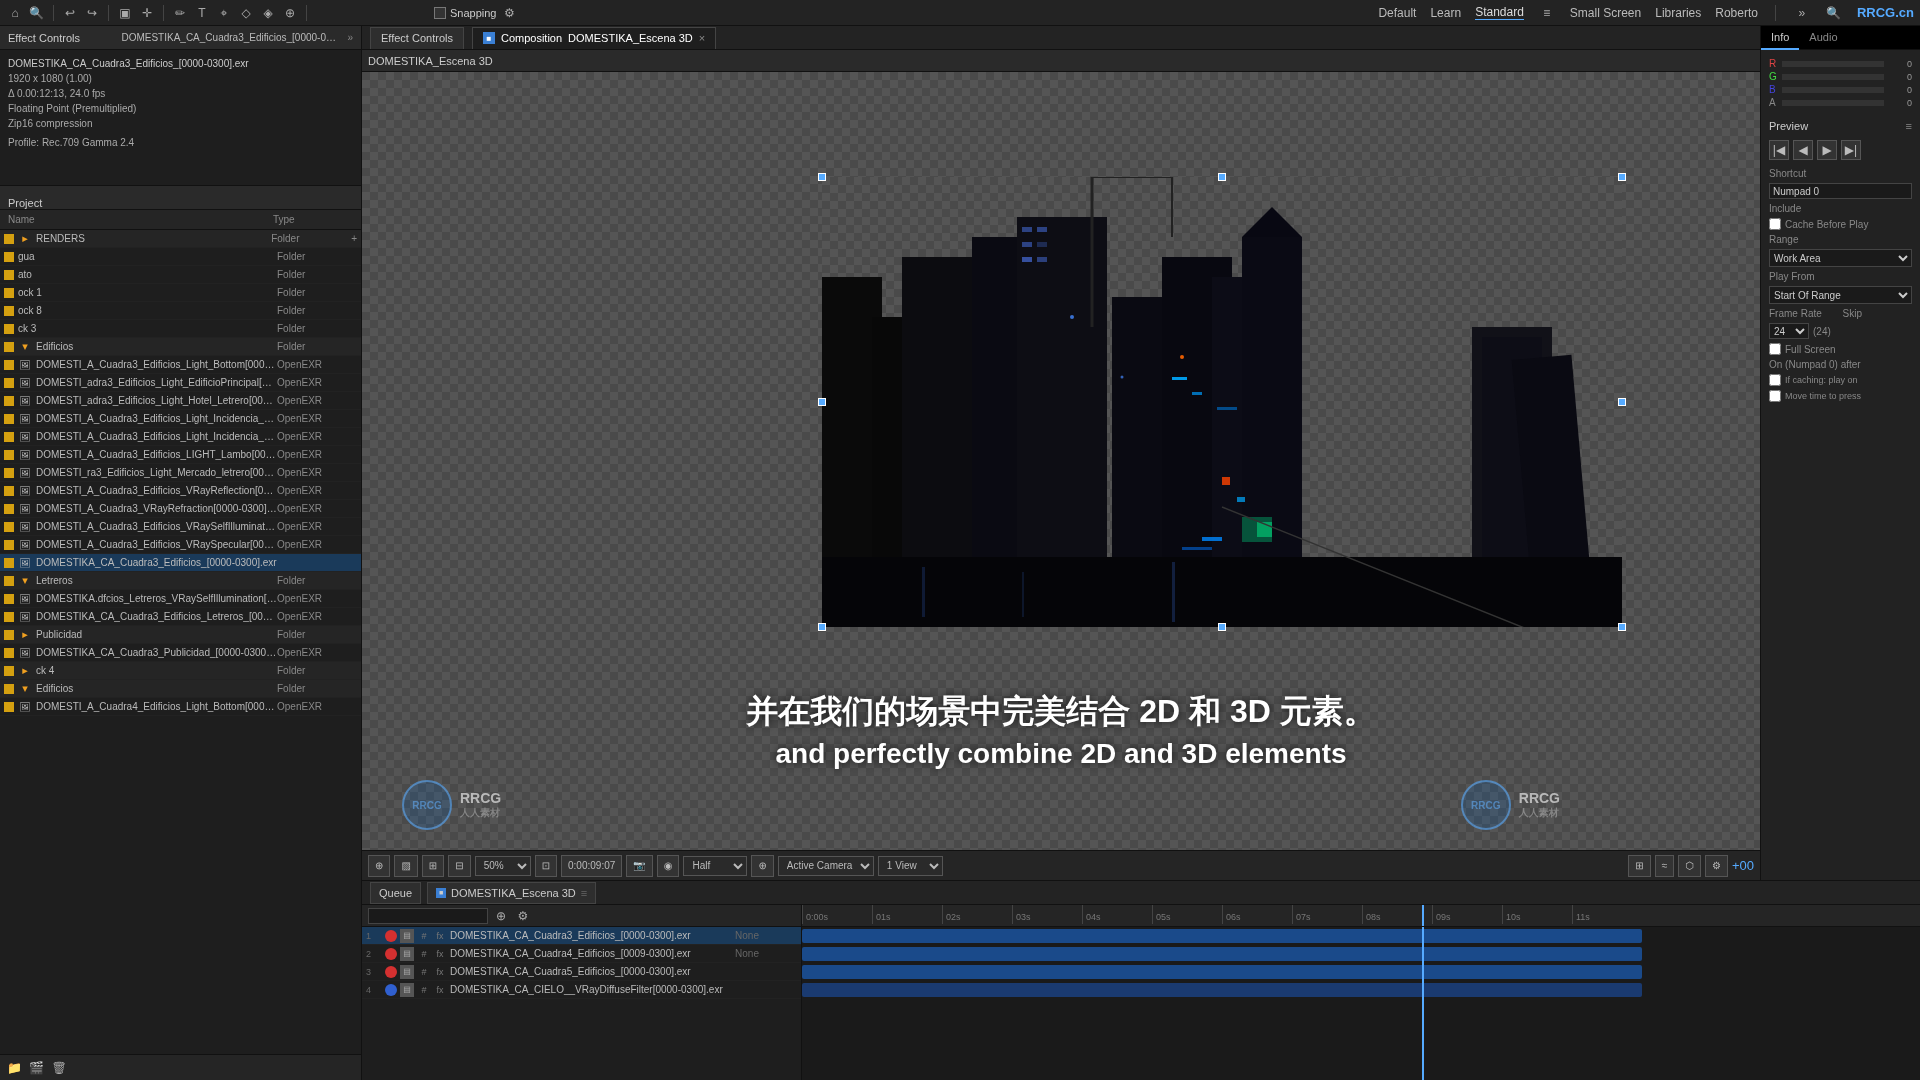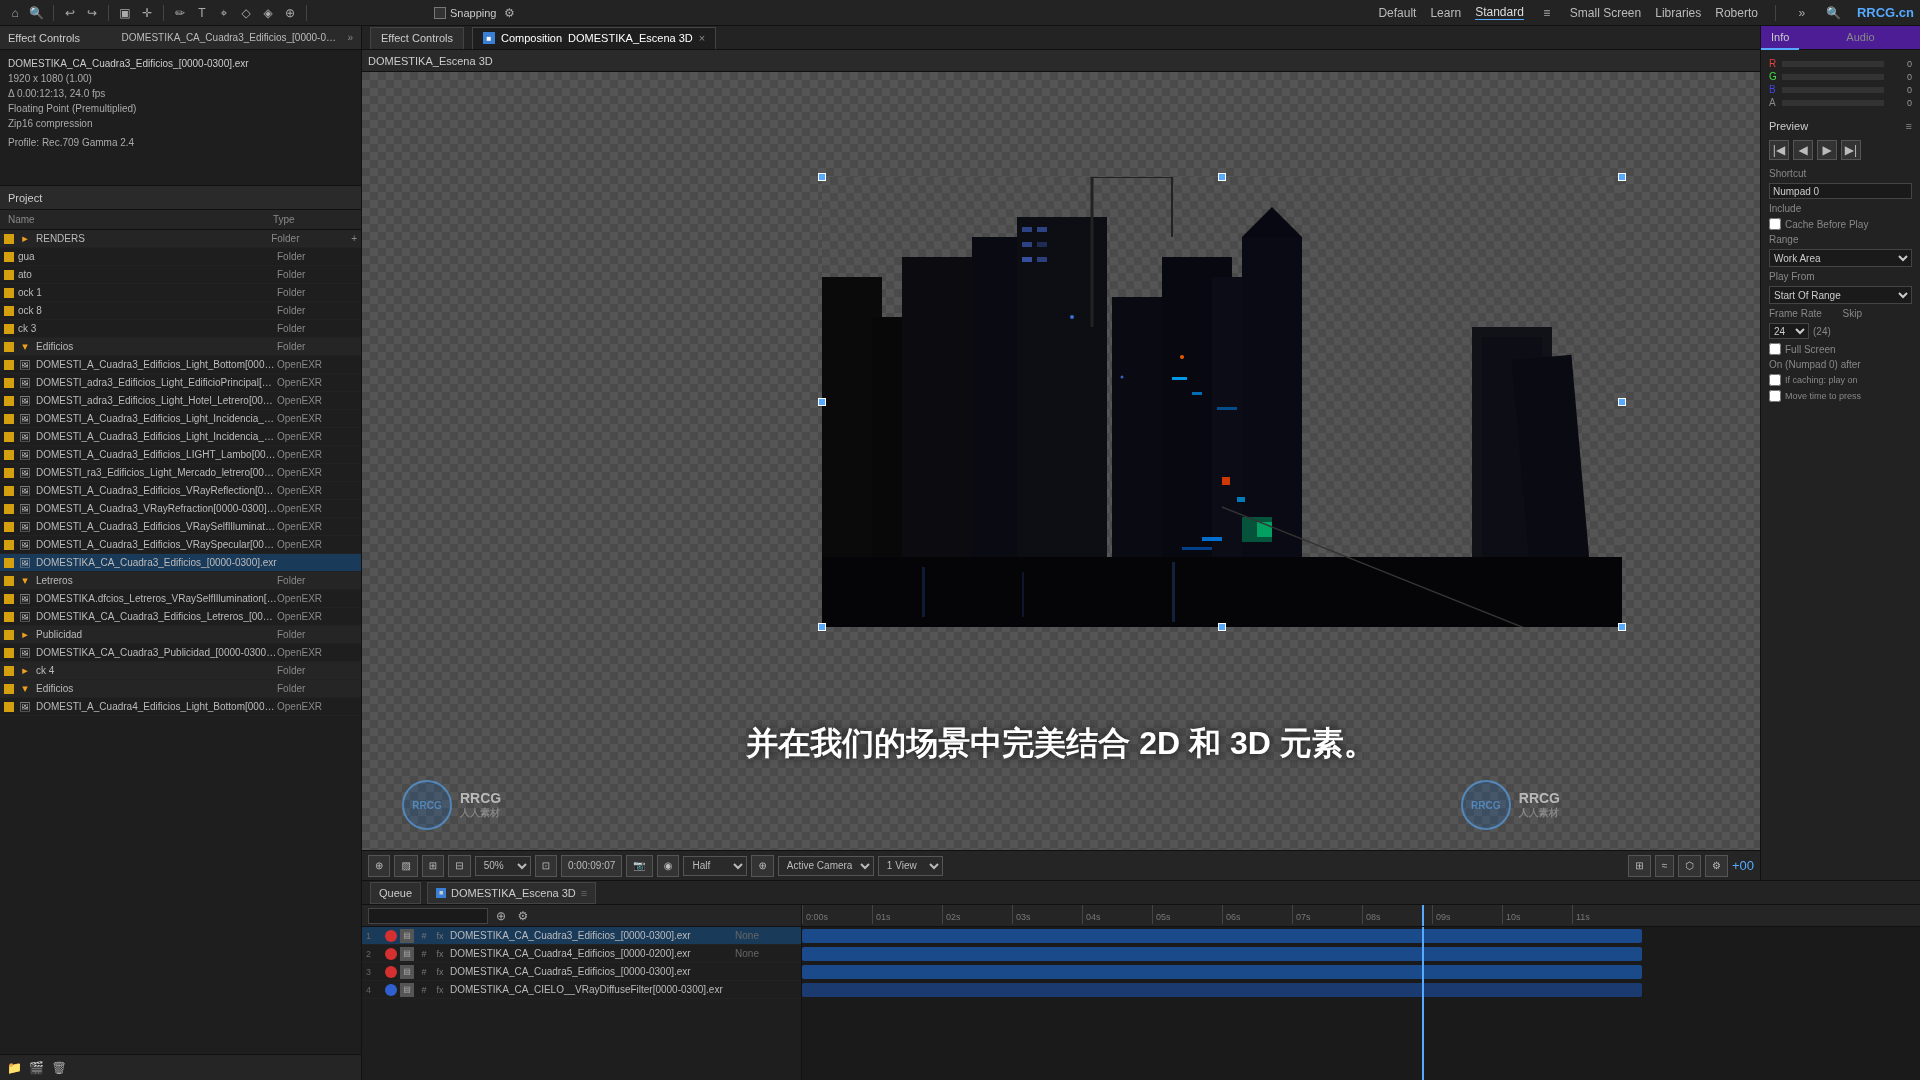--- a/index.html
+++ b/index.html
@@ -118,21 +118,21 @@
     .project-panel {
       flex: 1;
       overflow: hidden;
       display: flex;
       flex-direction: column;
     }
     .project-header {
       height: 24px;
       background: #2a2a2a;
       display: flex;
-      align-items: center;
+      align-items: flex-end;
       padding: 0 8px;
       border-bottom: 1px solid #111;
     }
     .project-columns {
       height: 20px;
       background: #252525;
       display: flex;
       align-items: center;
       padding: 0 8px;
       border-bottom: 1px solid #111;
@@ -424,25 +424,24 @@
     
     .right-panel {
       width: 160px;
       background: #222;
       border-left: 1px solid #111;
       display: flex;
       flex-direction: column;
     }
     .right-tabs {
       height: 24px;
-      background: #4c1d95;
+      background: #000000;
       display: flex;
       align-items: center;
       border-bottom: 1px solid #111;
-      gap: 37px;
     }
     .right-tab {
       height: 24px;
       padding: 0 10px;
       display: flex;
       align-items: center;
       font-size: 11px;
       color: #888;
       cursor: pointer;
       border-bottom: 2px solid transparent;
@@ -1124,20 +1123,21 @@
             <div class="handle tr"></div>
             <div class="handle ml"></div>
             <div class="handle mr"></div>
             <div class="handle bl"></div>
             <div class="handle bc"></div>
             <div class="handle br"></div>
           </div>
 
           <div class="subtitle-overlay">
             <div class="subtitle-cn">并在我们的场景中完美结合 2D 和 3D 元素。</div>
+            <div class="subtitle-en">and perfectly combine 2D and 3D elements</div>
           </div>
 
           <div class="watermark-left">
             <div class="logo-circle">RRCG</div>
             <div class="logo-text-block">
               <div>RRCG</div>
               <div class="sub">人人素材</div>
             </div>
           </div>
           <div class="watermark-right">
@@ -1359,21 +1359,21 @@
             </div>
 
             <div class="layer-row">
               <span class="layer-num">2</span>
               <div class="layer-vis" style="background:#d43030;"></div>
               <div class="layer-icon">▤</div>
               <div class="layer-controls">
                 <span class="layer-ctrl-btn">#</span>
                 <span class="layer-ctrl-btn">fx</span>
               </div>
-              <span class="layer-name">DOMESTIKA_CA_Cuadra4_Edificios_[0000-0200].exr</span>
+              <span class="layer-name">DOMESTIKA_CA_Cuadra4_Edificios_[0009-0300].exr</span>
               <div class="layer-ctrl-btn" style="width:100px;font-size:10px;color:#666;">None</div>
             </div>
 
             <div class="layer-row">
               <span class="layer-num">3</span>
               <div class="layer-vis" style="background:#d43030;"></div>
               <div class="layer-icon">▤</div>
               <div class="layer-controls">
                 <span class="layer-ctrl-btn">#</span>
                 <span class="layer-ctrl-btn">fx</span>

